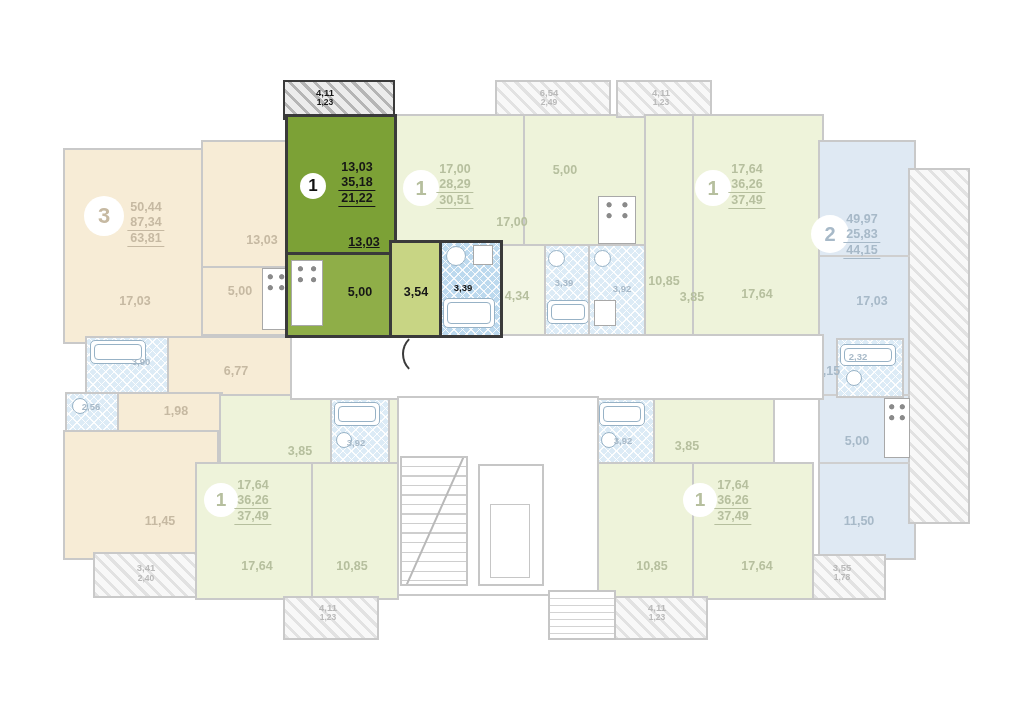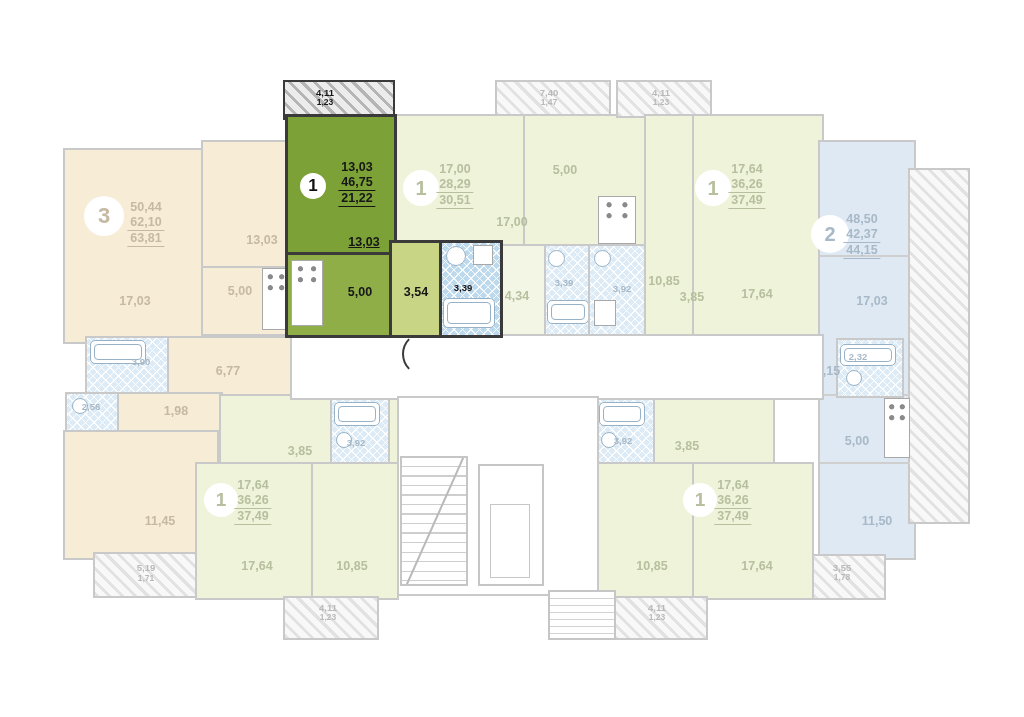--- a/index.html
+++ b/index.html
@@ -60,33 +60,33 @@
     <div class="r tiles-f" style="left:65px;top:392px;width:54px;height:36px"></div>
     <div class="r bg-beige" style="left:117px;top:392px;width:102px;height:40px"></div>
     <div class="r bg-beige" style="left:63px;top:430px;width:152px;height:126px"></div>
     <div class="r hatch" style="left:93px;top:552px;width:104px;height:42px"></div>
     <div class="tub" style="left:90px;top:340px;width:54px;height:22px"></div>
     <div class="sink" style="left:72px;top:398px;width:14px;height:14px"></div>
     <div class="box stove-dots" style="left:262px;top:268px;width:26px;height:60px"></div>
     <div class="badge t-beige" style="left:104px;top:216px;width:40px;height:40px;font-size:22px">3</div>
     <div class="stack t-beige" style="left:146px;top:200px">
       <div>50,44</div>
-      <div class="ln">62,10</div>
+      <div class="ln">87,34</div>
       <div class="ln">63,81</div>
     </div>
     <div class="lbl t-beige" style="left:262px;top:240px">13,03</div>
     <div class="lbl t-beige" style="left:240px;top:291px">5,00</div>
     <div class="lbl t-beige" style="left:135px;top:301px">17,03</div>
     <div class="lbl sm t-blue" style="left:141px;top:361px">3,90</div>
     <div class="lbl sm t-blue" style="left:91px;top:406px">2,56</div>
     <div class="lbl t-beige" style="left:176px;top:411px">1,98</div>
-    <div class="lbl t-beige" style="left:228px;top:371px">6,77</div>
+    <div class="lbl t-beige" style="left:236px;top:371px">6,77</div>
     <div class="lbl t-beige" style="left:160px;top:521px">11,45</div>
-    <div class="lbl sm t-gray" style="left:146px;top:567px">5,19</div>
-    <div class="lbl xs t-gray" style="left:146px;top:578px">1,71</div>
+    <div class="lbl sm t-gray" style="left:146px;top:567px">3,41</div>
+    <div class="lbl xs t-gray" style="left:146px;top:578px">2,40</div>
   </div>
 
   
   <div class="grp">
     <div class="r hatch" style="left:495px;top:80px;width:112px;height:34px"></div>
     <div class="r bg-green" style="left:393px;top:114px;width:132px;height:142px"></div>
     <div class="r bg-green" style="left:523px;top:114px;width:120px;height:132px"></div>
     <div class="r bg-green2" style="left:488px;top:244px;width:58px;height:88px"></div>
     <div class="r tiles-f" style="left:544px;top:244px;width:46px;height:88px"></div>
     <div class="box stove-dots" style="left:598px;top:196px;width:36px;height:46px"></div>
@@ -95,22 +95,22 @@
     <div class="badge t-green" style="left:421px;top:188px;width:36px;height:36px;font-size:20px">1</div>
     <div class="stack t-green" style="left:455px;top:162px">
       <div>17,00</div>
       <div class="ln">28,29</div>
       <div class="ln">30,51</div>
     </div>
     <div class="lbl t-green" style="left:512px;top:222px">17,00</div>
     <div class="lbl t-green" style="left:565px;top:170px">5,00</div>
     <div class="lbl t-green" style="left:517px;top:296px">4,34</div>
     <div class="lbl sm t-blue" style="left:564px;top:282px">3,39</div>
-    <div class="lbl sm t-gray" style="left:549px;top:92px">7,40</div>
-    <div class="lbl xs t-gray" style="left:549px;top:102px">1,47</div>
+    <div class="lbl sm t-gray" style="left:549px;top:92px">6,54</div>
+    <div class="lbl xs t-gray" style="left:549px;top:102px">2,49</div>
   </div>
 
   
   <div class="grp">
     <div class="r hatch" style="left:616px;top:80px;width:92px;height:34px"></div>
     <div class="r tiles-f" style="left:588px;top:244px;width:56px;height:88px"></div>
     <div class="r bg-green" style="left:644px;top:114px;width:48px;height:218px"></div>
     <div class="r bg-green" style="left:692px;top:114px;width:128px;height:218px"></div>
     <div class="sink" style="left:594px;top:250px;width:15px;height:15px"></div>
     <div class="box" style="left:594px;top:300px;width:20px;height:24px"></div>
@@ -135,29 +135,29 @@
     <div class="divh" style="left:820px;top:255px;width:90px"></div>
     <div class="divh" style="left:820px;top:394px;width:90px"></div>
     <div class="divh" style="left:820px;top:462px;width:90px"></div>
     <div class="r tiles-f" style="left:836px;top:338px;width:64px;height:56px"></div>
     <div class="r hatch" style="left:812px;top:554px;width:70px;height:42px"></div>
     <div class="tub" style="left:840px;top:344px;width:54px;height:20px"></div>
     <div class="sink" style="left:846px;top:370px;width:14px;height:14px"></div>
     <div class="box stove-dots" style="left:884px;top:398px;width:24px;height:58px"></div>
     <div class="badge t-blue" style="left:830px;top:234px;width:38px;height:38px;font-size:20px">2</div>
     <div class="stack t-blue" style="left:862px;top:212px">
-      <div>48,50</div>
-      <div class="ln">42,37</div>
+      <div>49,97</div>
+      <div class="ln">25,83</div>
       <div class="ln">44,15</div>
     </div>
     <div class="lbl t-blue" style="left:872px;top:301px">17,03</div>
     <div class="lbl t-blue" style="left:828px;top:371px">5,15</div>
     <div class="lbl sm t-blue" style="left:858px;top:356px">2,32</div>
     <div class="lbl t-blue" style="left:857px;top:441px">5,00</div>
-    <div class="lbl t-blue" style="left:877px;top:521px">11,50</div>
+    <div class="lbl t-blue" style="left:859px;top:521px">11,50</div>
     <div class="lbl sm t-gray" style="left:842px;top:567px">3,55</div>
     <div class="lbl xs t-gray" style="left:842px;top:577px">1,78</div>
   </div>
 
   
   <div class="grp">
     <div class="r bg-green" style="left:219px;top:394px;width:176px;height:70px"></div>
     <div class="r tiles-f" style="left:330px;top:398px;width:56px;height:66px"></div>
     <div class="r bg-green" style="left:195px;top:462px;width:118px;height:134px"></div>
     <div class="r bg-green" style="left:311px;top:462px;width:84px;height:134px"></div>
@@ -219,21 +219,21 @@
     <div class="r hlw bg-hl-hall" style="left:389px;top:240px;width:52px;height:92px"></div>
     <div class="r hlw tiles" style="left:439px;top:240px;width:58px;height:92px"></div>
     <div class="box stove-dots" style="left:291px;top:260px;width:30px;height:64px"></div>
     <div class="tub" style="left:443px;top:298px;width:50px;height:28px"></div>
     <div class="sink" style="left:446px;top:246px;width:18px;height:18px"></div>
     <div class="box" style="left:473px;top:245px;width:18px;height:18px"></div>
     <div class="arc" style="left:402px;top:332px;width:40px;height:40px"></div>
     <div class="badge" style="left:313px;top:186px;width:26px;height:26px;font-size:17px;color:#111">1</div>
     <div class="stack t-dark" style="left:357px;top:160px">
       <div>13,03</div>
-      <div class="ln">46,75</div>
+      <div class="ln">35,18</div>
       <div class="ln">21,22</div>
     </div>
     <div class="lbl t-dark u" style="left:364px;top:242px">13,03</div>
     <div class="lbl t-dark" style="left:360px;top:292px">5,00</div>
     <div class="lbl t-dark" style="left:416px;top:292px">3,54</div>
     <div class="lbl sm t-dark" style="left:463px;top:287px">3,39</div>
     <div class="lbl sm t-dark" style="left:325px;top:92px">4,11</div>
     <div class="lbl xs t-dark" style="left:325px;top:102px">1,23</div>
   </div>
 

